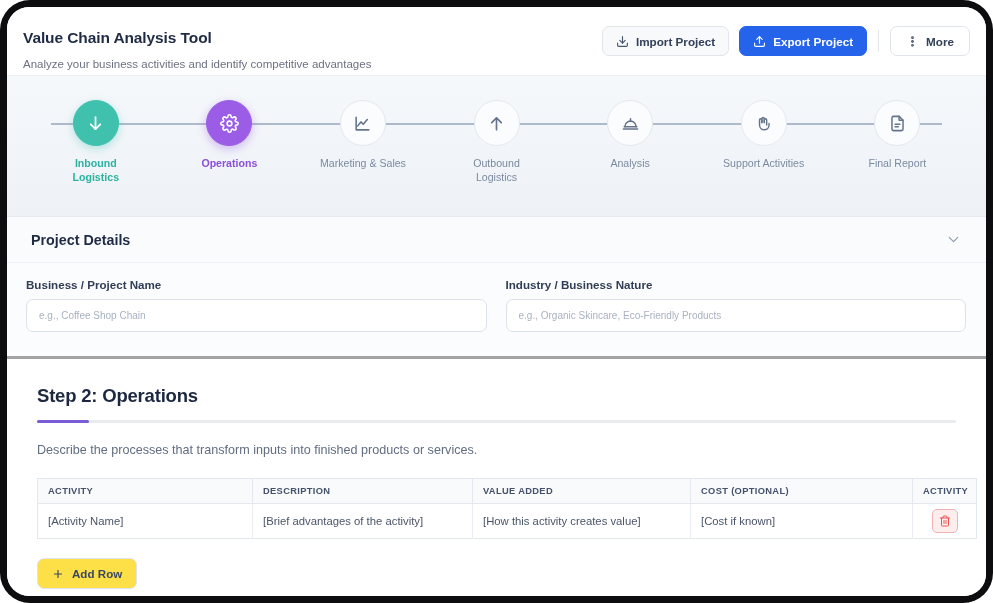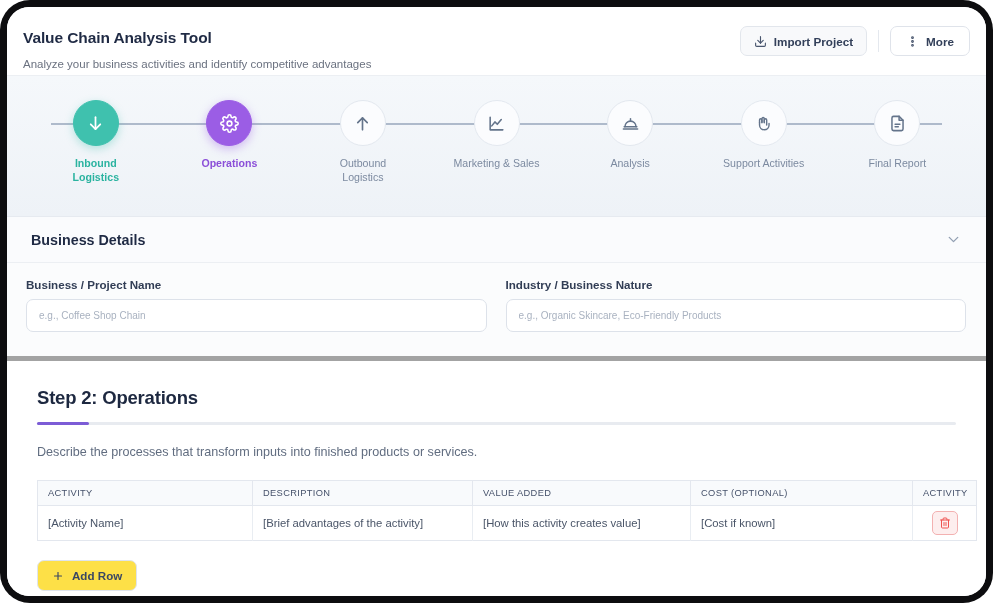--- a/index.html
+++ b/index.html
@@ -181,21 +181,21 @@
   .panel-title {
     font-size: 14.3px;
     font-weight: bold;
     color: #1f2a44;
   }
   .chev { color: #94a1b4; display: flex; }
 
   .details-body {
     flex: none;
     background: #fbfcfd;
-    border-bottom: 5px solid #a3a3a3;
+    border-bottom: 3px solid #a3a3a3;
     padding: 15px 20px 24px 19px;
     display: flex;
     gap: 19px;
   }
   .field { flex: 1; display: flex; flex-direction: column; gap: 8px; }
   .field-label {
     font-size: 11.6px;
     color: #313d55;
     font-weight: bold;
   }
@@ -252,21 +252,21 @@
     margin-top: 21px;
     width: 100%;
     border-collapse: collapse;
     border: 1px solid #e3e7ee;
     border-radius: 6px;
     table-layout: fixed;
   }
   table.vc thead th {
     background: #f8fafc;
     font-size: 9.3px;
-    font-weight: normal;
+    font-weight: bold;
     color: #45516a;
     letter-spacing: 0.35px;
     text-align: left;
     padding: 7px 10px;
     border-right: 1px solid #e3e7ee;
     border-bottom: 1px solid #e3e7ee;
   }
   table.vc thead th:last-child { border-right: none; text-align: left; }
   table.vc tbody td {
     font-size: 11.3px;
@@ -330,20 +330,30 @@
         <span class="ico">
           <svg width="13" height="13" viewBox="0 0 24 24" fill="none" stroke="#49566e" stroke-width="2.1" stroke-linecap="round" stroke-linejoin="round">
             <path d="M21 15v4a2 2 0 0 1-2 2H5a2 2 0 0 1-2-2v-4"></path>
             <polyline points="7 10 12 15 17 10"></polyline>
             <line x1="12" y1="15" x2="12" y2="3"></line>
           </svg>
         </span>
         <span>Import Project</span>
       </div>
 
+      <div class="btn btn-primary">
+        <span class="ico">
+          <svg width="13" height="13" viewBox="0 0 24 24" fill="none" stroke="#ffffff" stroke-width="2.1" stroke-linecap="round" stroke-linejoin="round">
+            <path d="M21 15v4a2 2 0 0 1-2 2H5a2 2 0 0 1-2-2v-4"></path>
+            <polyline points="17 8 12 3 7 8"></polyline>
+            <line x1="12" y1="3" x2="12" y2="15"></line>
+          </svg>
+        </span>
+        <span>Export Project</span>
+      </div>
 
       <div class="divider-v"></div>
 
       <div class="btn btn-more">
         <span class="ico">
           <svg width="13" height="13" viewBox="0 0 24 24" fill="none" stroke="#49566e" stroke-width="2" stroke-linecap="round">
             <circle cx="12" cy="5" r="1.6"></circle>
             <circle cx="12" cy="12" r="1.6"></circle>
             <circle cx="12" cy="19" r="1.6"></circle>
           </svg>
@@ -371,36 +381,36 @@
           <svg width="19" height="19" viewBox="0 0 24 24" fill="none" stroke="currentColor" stroke-width="2" stroke-linecap="round" stroke-linejoin="round">
             <circle cx="12" cy="12" r="3"></circle>
             <path d="M19.4 15a1.65 1.65 0 0 0 .33 1.82l.06.06a2 2 0 1 1-2.83 2.83l-.06-.06a1.65 1.65 0 0 0-1.82-.33 1.65 1.65 0 0 0-1 1.51V21a2 2 0 1 1-4 0v-.09A1.65 1.65 0 0 0 9 19.4a1.65 1.65 0 0 0-1.82.33l-.06.06a2 2 0 1 1-2.83-2.83l.06-.06a1.65 1.65 0 0 0 .33-1.82 1.65 1.65 0 0 0-1.51-1H3a2 2 0 1 1 0-4h.09A1.65 1.65 0 0 0 4.6 9a1.65 1.65 0 0 0-.33-1.82l-.06-.06a2 2 0 1 1 2.83-2.83l.06.06A1.65 1.65 0 0 0 9 4.6a1.65 1.65 0 0 0 1-1.51V3a2 2 0 1 1 4 0v.09a1.65 1.65 0 0 0 1 1.51 1.65 1.65 0 0 0 1.82-.33l.06-.06a2 2 0 1 1 2.83 2.83l-.06.06a1.65 1.65 0 0 0-.33 1.82V9a1.65 1.65 0 0 0 1.51 1H21a2 2 0 1 1 0 4h-.09a1.65 1.65 0 0 0-1.51 1z"></path>
           </svg>
         </div>
         <div class="step-label active">Operations</div>
       </div>
 
       <div class="step">
         <div class="step-circle">
+          <svg width="19" height="19" viewBox="0 0 24 24" fill="none" stroke="currentColor" stroke-width="2" stroke-linecap="round" stroke-linejoin="round">
+            <path d="M4 4v16h16"></path>
+            <polyline points="6 15 10 10 13 13 18 7"></polyline>
+          </svg>
+        </div>
+        <div class="step-label">Marketing &amp; Sales</div>
+      </div>
+
+      <div class="step">
+        <div class="step-circle">
           <svg width="19" height="19" viewBox="0 0 24 24" fill="none" stroke="currentColor" stroke-width="2.1" stroke-linecap="round" stroke-linejoin="round">
             <line x1="12" y1="20" x2="12" y2="5"></line>
             <polyline points="6 11 12 5 18 11"></polyline>
           </svg>
         </div>
         <div class="step-label">Outbound Logistics</div>
-      </div>
-
-      <div class="step">
-        <div class="step-circle">
-          <svg width="19" height="19" viewBox="0 0 24 24" fill="none" stroke="currentColor" stroke-width="2" stroke-linecap="round" stroke-linejoin="round">
-            <path d="M4 4v16h16"></path>
-            <polyline points="6 15 10 10 13 13 18 7"></polyline>
-          </svg>
-        </div>
-        <div class="step-label">Marketing &amp; Sales</div>
       </div>
 
       <div class="step">
         <div class="step-circle">
           <svg width="19" height="19" viewBox="0 0 24 24" fill="none" stroke="currentColor" stroke-width="1.9" stroke-linecap="round" stroke-linejoin="round">
             <path d="M4 16h16"></path>
             <path d="M5 16a7 7 0 0 1 14 0"></path>
             <line x1="12" y1="6" x2="12" y2="9"></line>
             <path d="M3 19h18"></path>
           </svg>
@@ -429,21 +439,21 @@
             <line x1="9" y1="16" x2="13" y2="16"></line>
           </svg>
         </div>
         <div class="step-label">Final Report</div>
       </div>
 
     </div>
   </div>
 
   <div class="panel-head">
-    <div class="panel-title">Business Details</div>
+    <div class="panel-title">Project Details</div>
     <div class="chev">
       <svg width="17" height="17" viewBox="0 0 24 24" fill="none" stroke="currentColor" stroke-width="1.9" stroke-linecap="round" stroke-linejoin="round">
         <polyline points="6 9 12 15 18 9"></polyline>
       </svg>
     </div>
   </div>
 
   <div class="details-body">
     <div class="field">
       <label class="field-label">Business / Project Name</label>

